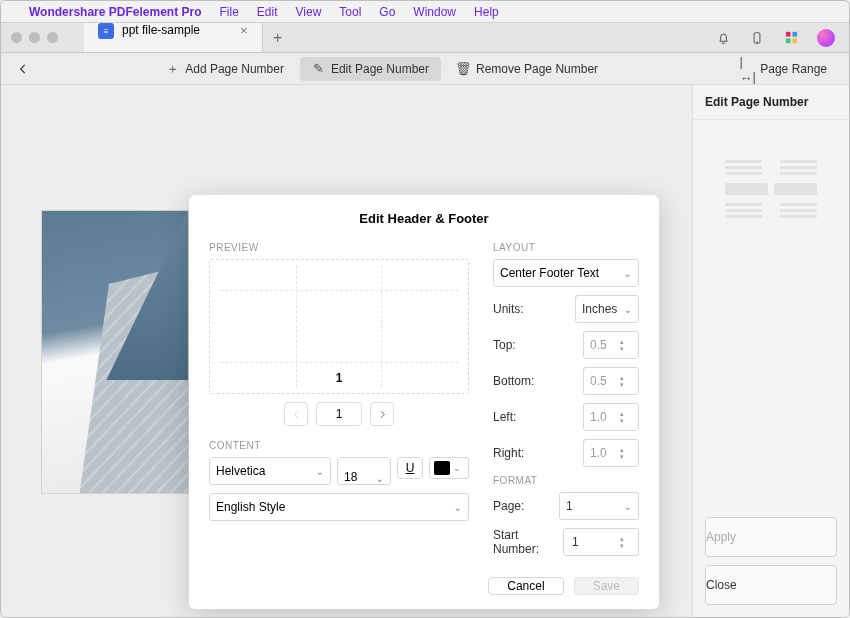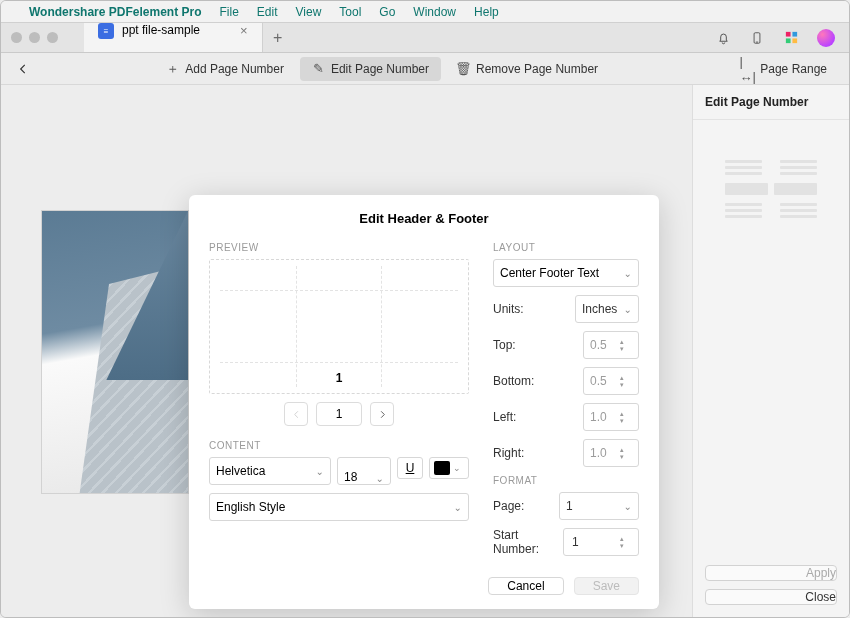--- a/index.html
+++ b/index.html
@@ -3,21 +3,21 @@
 <meta charset="utf-8">
 <style>
   * { box-sizing: border-box; margin: 0; padding: 0; }
   html, body { width: 850px; height: 618px; font-family: -apple-system, "Helvetica Neue", Arial, sans-serif; background: #ececec; overflow: hidden; }
   body { border: 1px solid #bdbdbd; border-radius: 6px; position: relative; }
 
   
   .menubar { position: absolute; top: 0; left: 0; right: 0; height: 22px; display: flex; align-items: center; padding: 0 10px; font-size: 12px; background: #f2f2f2; border-bottom: 1px solid #d0d0d0; gap: 18px; }
   .menubar .apple { font-size: 13px; }
   .menubar .appname { font-weight: 700; }
-  .menubar .menuitem { color: #0f766e; }
+  .menubar .menuitem { color: #6d28d9; }
 
   
   .titlebar { position: absolute; top: 22px; left: 0; right: 0; height: 30px; background: #e4e4e4; display: flex; align-items: center; border-bottom: 1px solid #cacaca; }
   .traffic { display: flex; gap: 7px; padding-left: 10px; }
   .traffic span { width: 11px; height: 11px; border-radius: 50%; background: #bdbdbd; display: inline-block; }
   .tab { margin-left: 26px; height: 100%; display: flex; padding: 0 14px; font-size: 12px; background: #f4f4f4; border-right: 1px solid #d0d0d0; position: relative; }
   .tab .tabicon { width: 16px; height: 16px; background: #3b6de2; border-radius: 3px; display: flex; align-items: center; justify-content: center; margin-right: 8px; color:#fff; font-size:8px; font-weight:bold;}
   .tab .tabicon::after { content:"≡"; }
   .tab .close { margin-left: 40px; color: #7a7a7a; font-size: 13px; }
   .newtab { width: 30px; height: 100%; display: flex; align-items: center; justify-content: center; color:#6b6b6b; font-size:16px; }
@@ -50,21 +50,21 @@
   .side { width:157px; background:#f4f4f4; border-left:1px solid #ddd; display:flex; flex-direction:column; }
   .side-head { padding:10px 12px; font-size:12px; font-weight:600; color:#222; border-bottom:1px solid #e3e3e3;}
   .side-body { flex:1; display:flex; align-items:flex-start; justify-content:center; padding-top:40px;}
   .layoutmini { width:92px; display:flex; flex-direction:column; gap:8px;}
   .layoutmini .rowm { display:flex; gap:6px; }
   .layoutmini .cell { background:#e2e2e2; border-radius:1px; }
   .layoutmini .lines .cell { height:3px; width:100%; }
   .layoutmini .lines { display:flex; flex-direction:column; gap:3px; }
   .layoutmini .blocks .cell { height:12px; flex:1; }
   .side-btns { padding:12px; display:flex; flex-direction:column; gap:8px; }
-  .sbtn { width:100%; padding:0 0; border:1px solid #d2d2d2; border-radius:4px; background:#fafafa; font-size:12px; text-align:right; color:#333;}
+  .sbtn { width:100%; padding:12px 0; border:1px solid #d2d2d2; border-radius:4px; background:#fafafa; font-size:12px; text-align:left; color:#333;}
   .sbtn.dis { color:#aaa; }
 
   
   .dialog { position:absolute; left:188px; top:110px; width:470px; height:414px; background:#fff; border-radius:6px; box-shadow:0 6px 30px rgba(0,0,0,.18); padding:16px 20px 14px; display:flex; flex-direction:column; }
   .dlg-title { text-align:center; font-size:13px; font-weight:700; margin-bottom:16px; }
   .dlg-grid { display:flex; gap:24px; }
   .colL { width:260px; }
   .colR { flex:1; }
   .sect-label { font-size:10px; letter-spacing:.5px; color:#9a9a9a; margin-bottom:6px; }
   .preview-box { width:260px; height:135px; border:1px dashed #d8d8d8; border-radius:2px; position:relative; }

